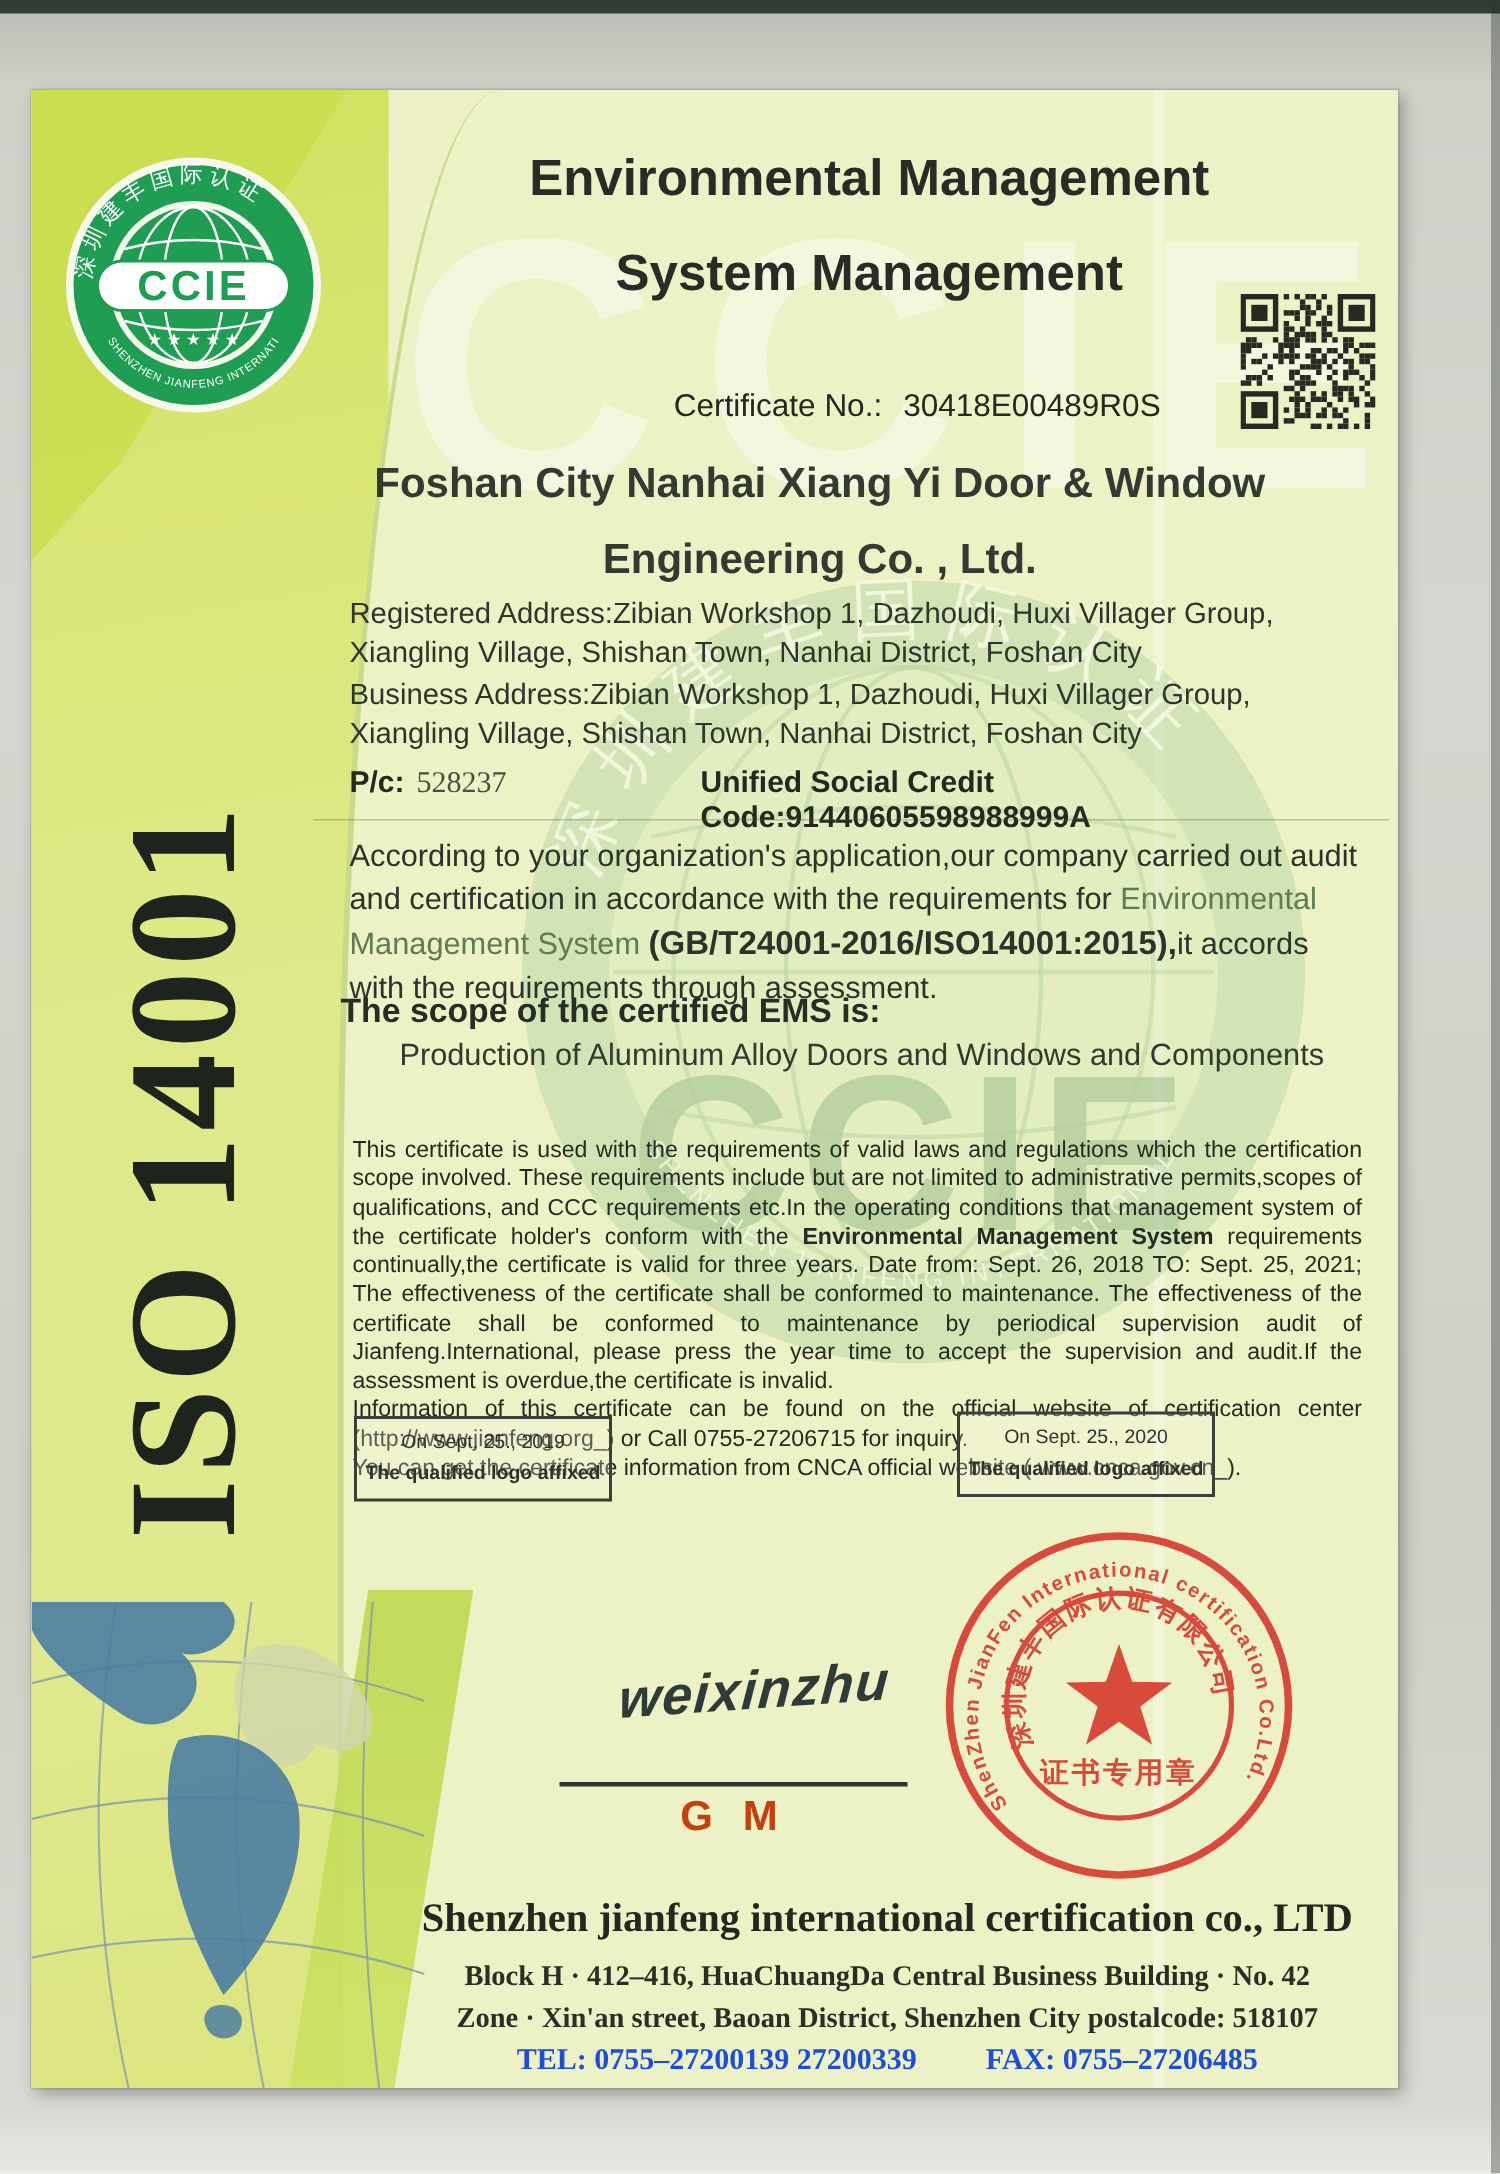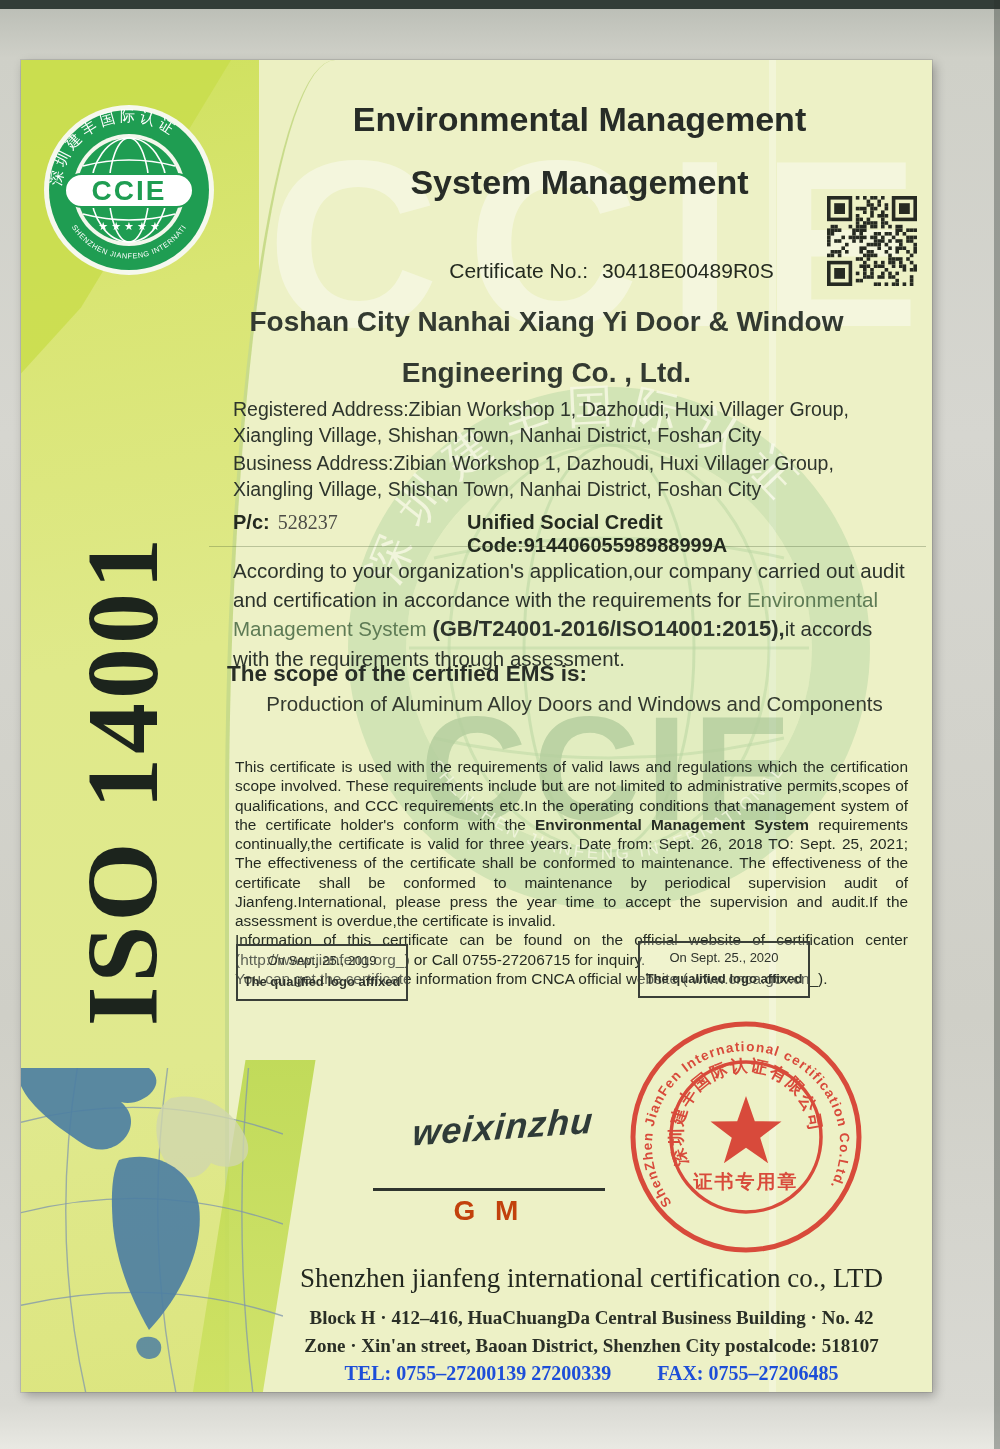--- a/index.html
+++ b/index.html
@@ -96,21 +96,21 @@
     transform:rotate(-4deg) skewX(-8deg);letter-spacing:1px;}
   .sigline{position:absolute;left:352px;top:1128px;width:232px;height:3px;background:#2f352e;}
   .gm{position:absolute;left:352px;top:1135px;width:232px;text-align:center;
     font-size:28px;font-weight:bold;letter-spacing:6px;color:#c2410c;}
 
   .seal{position:absolute;left:604px;top:956px;}
 
   .globe{position:absolute;left:0px;top:1008px;}
 
   .ftr-co{position:absolute;left:230px;right:0px;top:1203px;text-align:center;
-    font-family:"Liberation Serif", serif;font-weight:normal;font-size:27px;color:#23281f;}
+    font-family:"Liberation Serif", serif;font-weight:bold;font-size:27px;color:#23281f;}
   .ftr-a1{position:absolute;left:230px;right:0px;top:1247px;text-align:center;
     font-family:"Liberation Serif", serif;font-weight:bold;font-size:19px;color:#2a2f26;}
   .ftr-a2{position:absolute;left:230px;right:0px;top:1275px;text-align:center;
     font-family:"Liberation Serif", serif;font-weight:bold;font-size:19px;color:#2a2f26;}
   .ftr-tel{position:absolute;left:230px;right:0px;top:1302px;text-align:center;
     font-family:"Liberation Serif", serif;font-weight:bold;font-size:20px;color:#1d4ed8;}
   .ftr-tel .fax{margin-left:46px;}
   .ftr-url{position:absolute;left:230px;right:0px;top:1331px;text-align:center;
     font-family:"Liberation Serif", serif;font-weight:bold;font-size:19px;letter-spacing:3px;color:#23281f;}
 </style>

